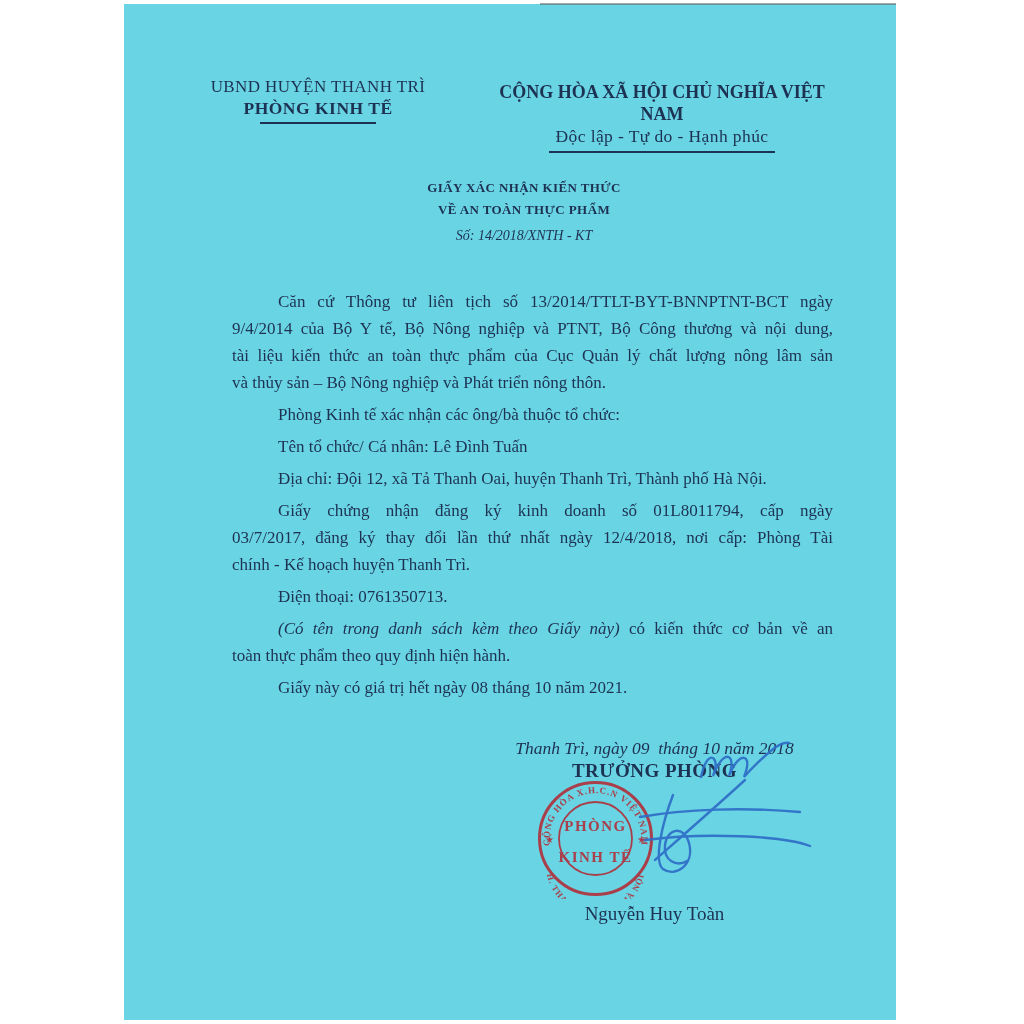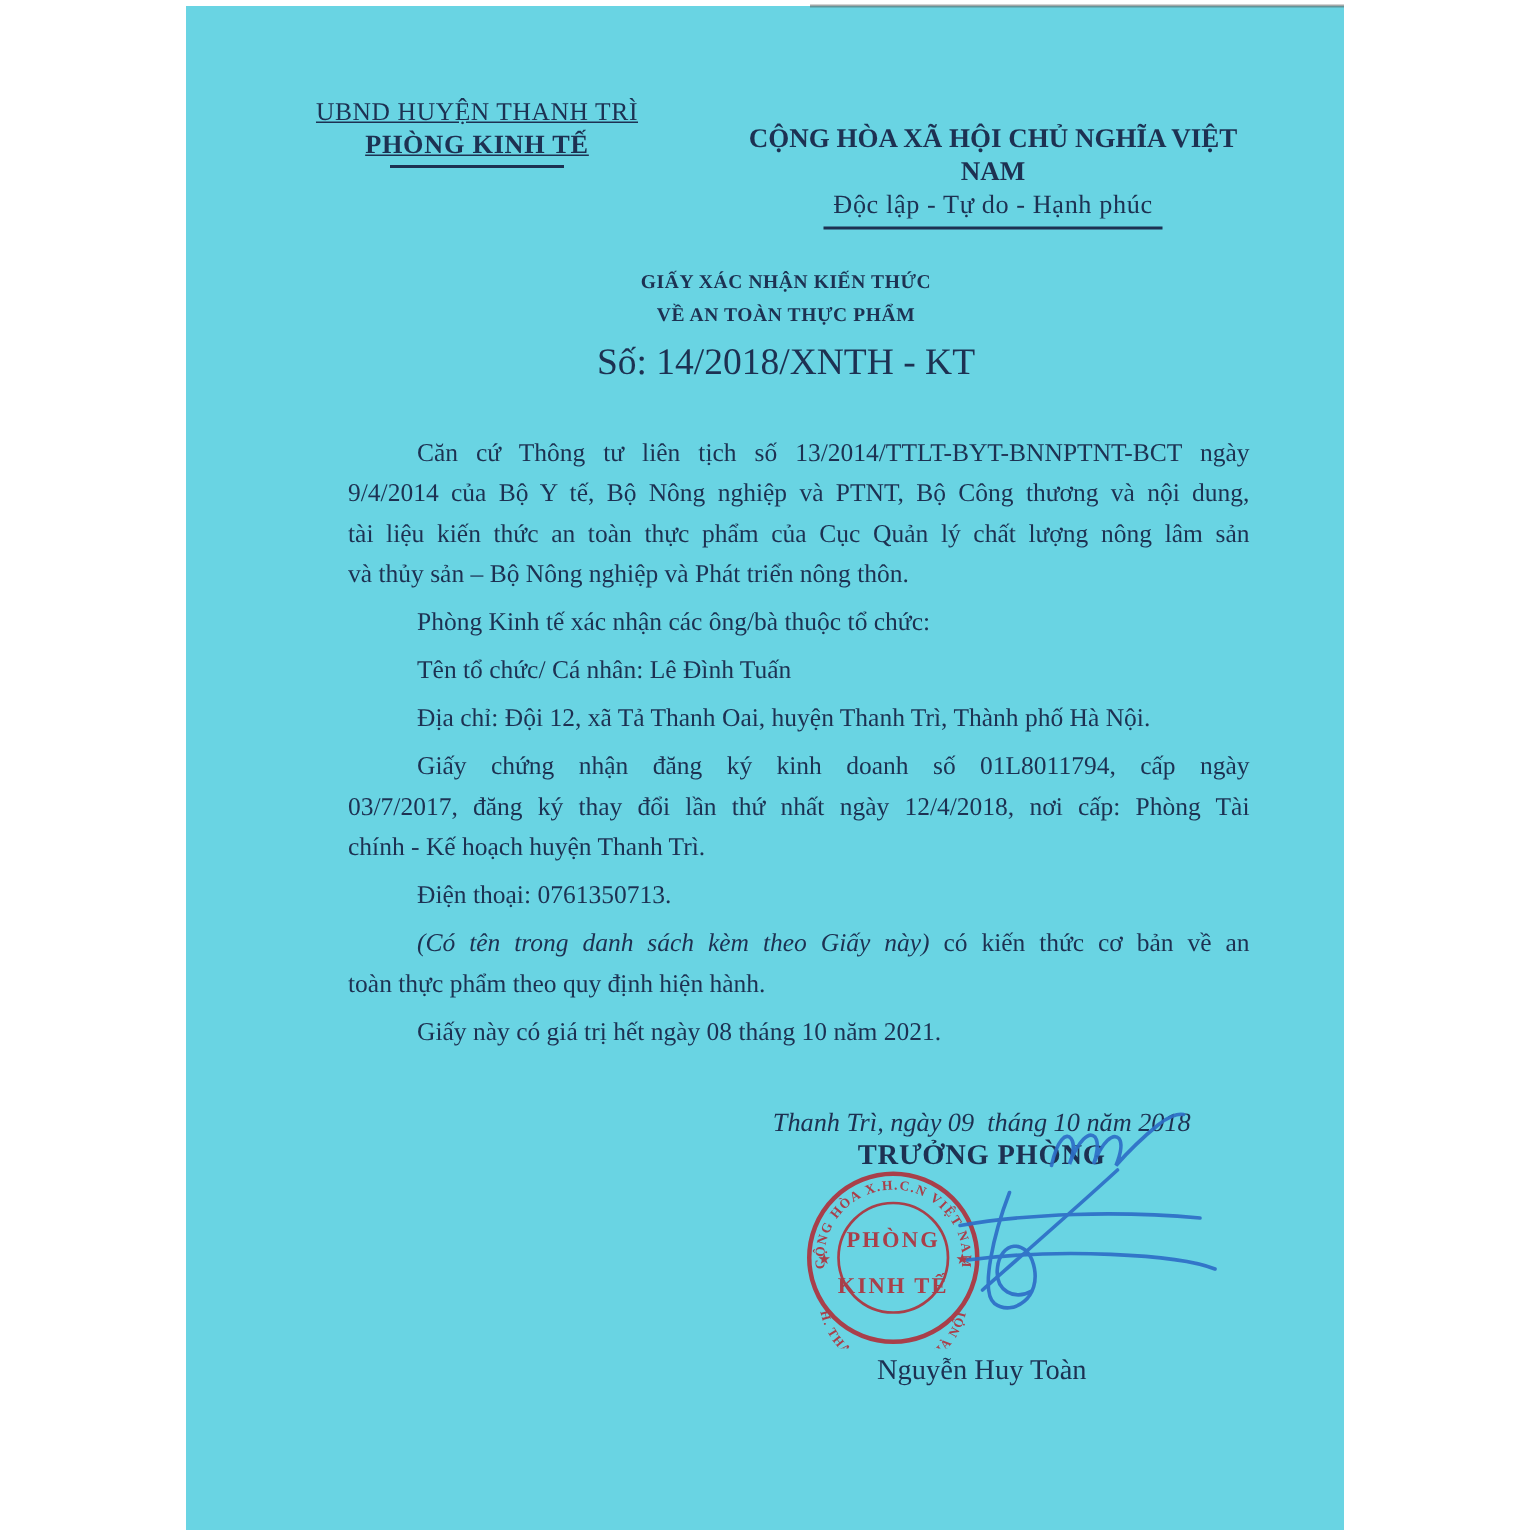--- a/index.html
+++ b/index.html
@@ -18,33 +18,33 @@
     position:absolute;left:124px;top:4px;width:772px;height:1016px;
     background:var(--paper);
   }
   .edge-line{
     position:absolute;left:540px;top:3px;width:356px;height:2px;
     background:rgba(90,95,95,.55);
   }
   .abs{position:absolute;}
   .center{text-align:center;}
   
-  .hdr-left{left:168px;top:64px;width:300px;text-decoration:underline;}
+  .hdr-left{left:168px;top:76px;width:300px;}
   .hdr-left .l1{font-size:17px;line-height:21px;letter-spacing:.4px;}
   .hdr-left .l2{font-size:17.5px;line-height:22px;font-weight:bold;letter-spacing:.5px;}
   .hdr-right{left:482px;top:81px;width:360px;}
   .hdr-right .l1{font-size:18px;line-height:22px;font-weight:bold;}
   .hdr-right .l2{font-size:17.5px;line-height:23px;font-weight:normal;letter-spacing:.4px;}
   .rule{height:2px;background:var(--ink);margin:3px auto 0 auto;}
   .rule-left{width:116px;}
   .rule-right{width:226px;}
   
   .title-block{left:324px;top:177px;width:400px;}
   .title-block .t{font-size:13px;line-height:22px;font-weight:bold;letter-spacing:.4px;white-space:nowrap;}
-  .title-block .num{font-size:25px;margin-top:7px;white-space:nowrap;}
+  .title-block .num{font-size:14px;margin-top:7px;white-space:nowrap;font-style:italic;}
   
   .body-col{left:232px;top:288px;width:601px;font-size:17px;}
   .para{margin-bottom:5px;}
   .ln{line-height:27px;white-space:nowrap;}
   .ln.just{text-align:justify;text-align-last:justify;white-space:normal;}
   .ln.first{padding-left:46px;}
   .it{font-style:italic;}
   
   .sig-block{left:472px;top:737px;width:365px;}
   .sig-date{font-style:italic;font-size:17.5px;line-height:22px;white-space:pre;}

